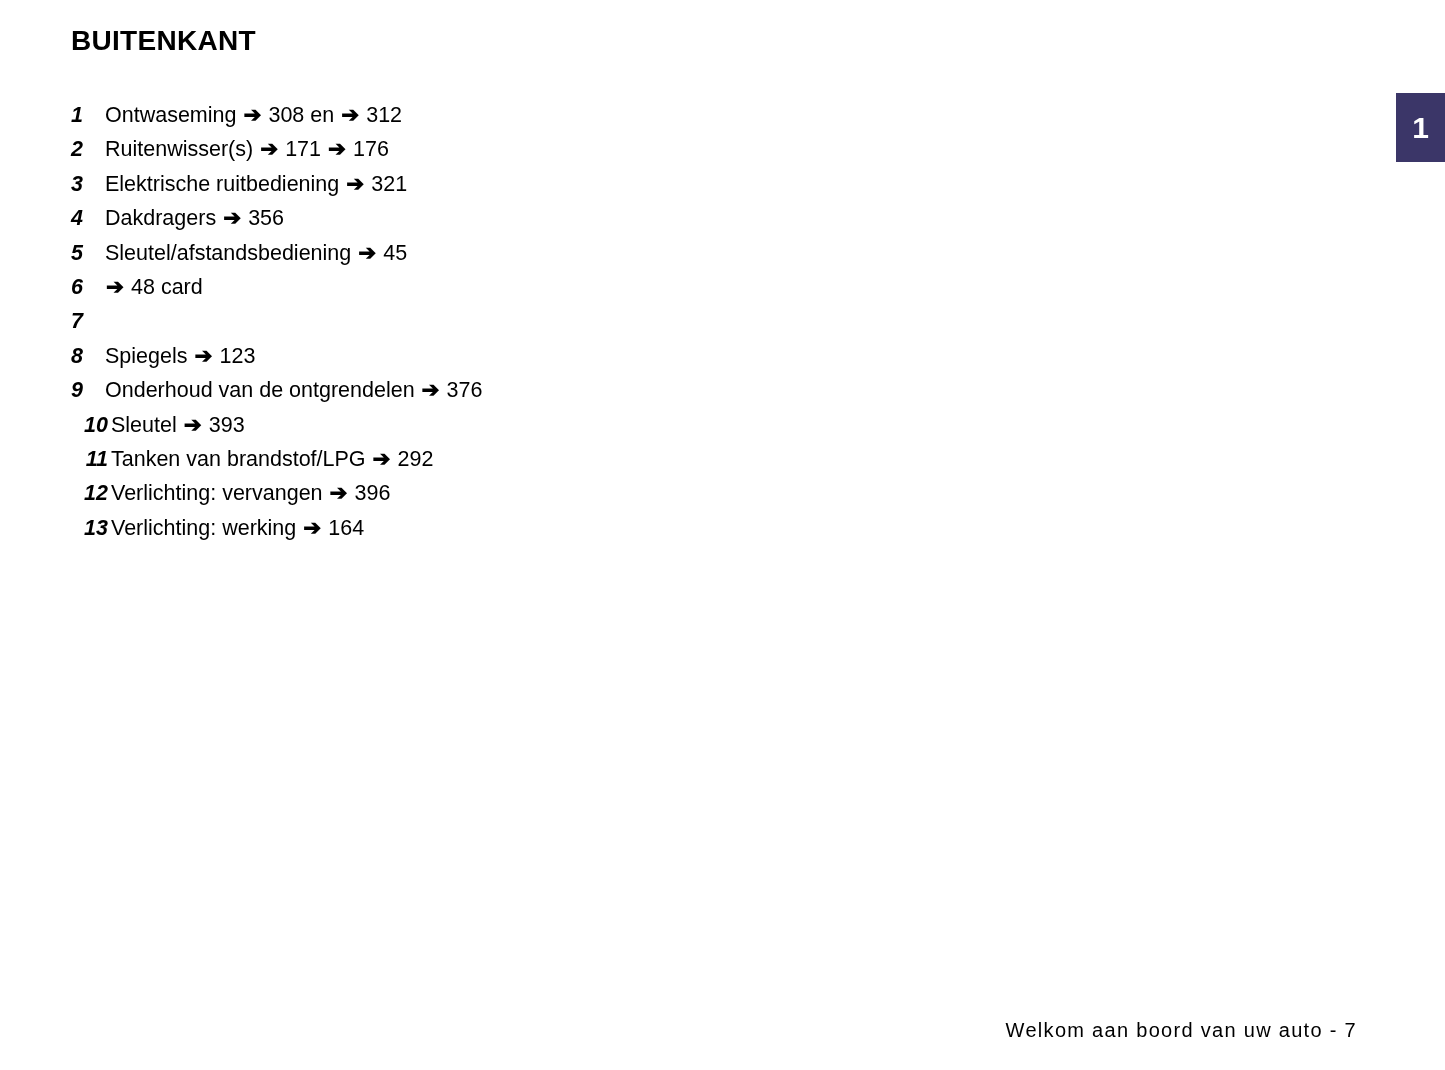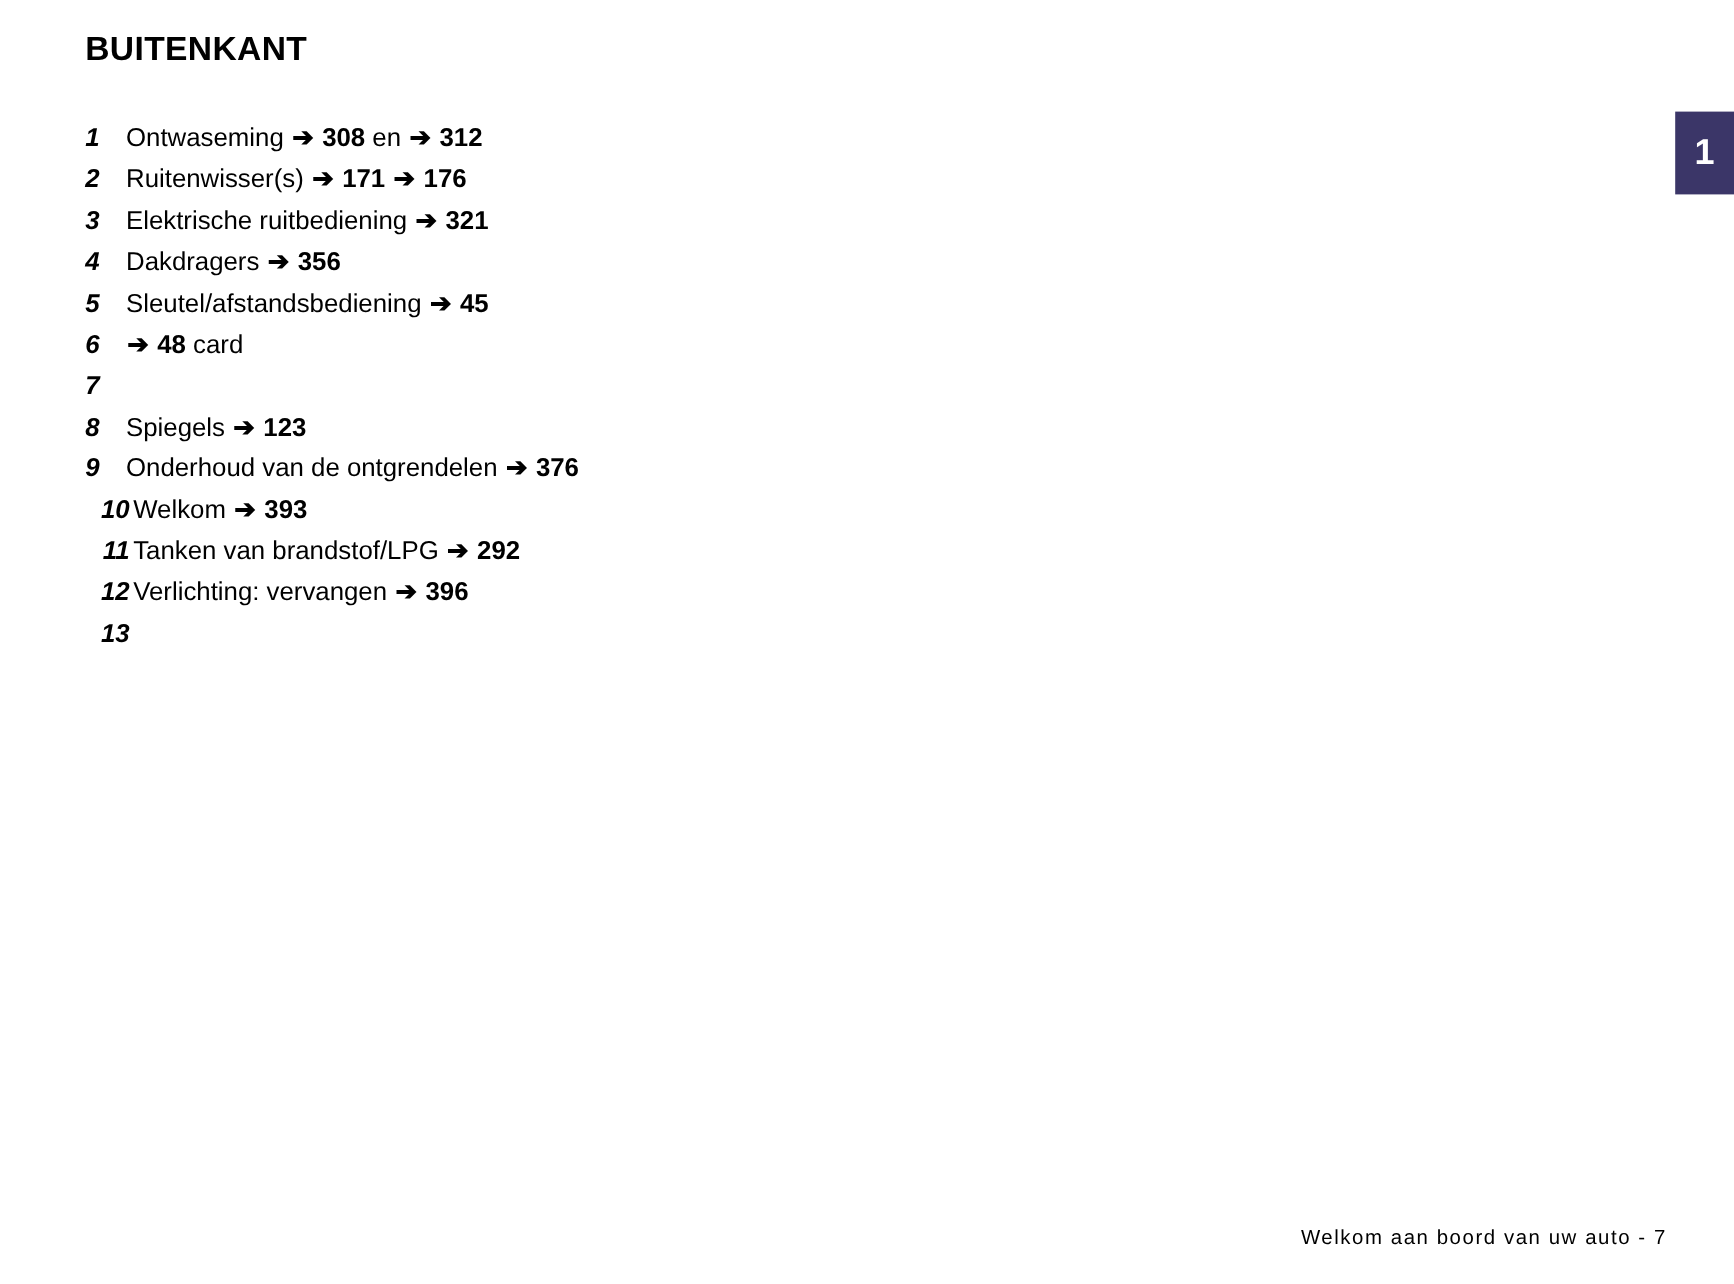--- a/index.html
+++ b/index.html
@@ -67,30 +67,30 @@
     text-align: right;
   }
   .item-text {
     flex: 0 0 auto;
   }
   .arrow {
     font-weight: bold;
     padding: 0 1px;
   }
   .ref {
-    font-weight: bold;
+    font-weight: normal;
   }
   .plain {
     font-weight: normal;
   }
   .footer {
     position: absolute;
-    right: 56px;
+    right: 88px;
     bottom: 28px;
-    font-size: 17px;
+    font-size: 20px;
     letter-spacing: 1.3px;
     color: #000000;
   }
 </style>
 </head>
 <body>
 
 <div class="page">
 
   <div class="chapter-tab">1</div>
@@ -128,30 +128,31 @@
       <div class="item">
         <span class="item-num">8</span>
         <span class="item-text"><span class="plain">Spiegels</span> <span class="arrow">➔</span> <span class="ref">123</span></span>
       </div>
       <div class="item">
         <span class="item-num">9</span>
         <span class="item-text"><span class="plain">Onderhoud van de ontgrendelen</span> <span class="arrow">➔</span> <span class="ref">376</span></span>
       </div>
       <div class="item">
         <span class="item-num wide">10</span>
-        <span class="item-text"><span class="plain">Welkom</span> <span class="arrow">➔</span> <span class="ref">393</span></span>
+        <span class="item-text"><span class="plain">Sleutel</span> <span class="arrow">➔</span> <span class="ref">393</span></span>
       </div>
       <div class="item">
         <span class="item-num wide">11</span>
         <span class="item-text"><span class="plain">Tanken van brandstof/LPG</span> <span class="arrow">➔</span> <span class="ref">292</span></span>
       </div>
       <div class="item">
         <span class="item-num wide">12</span>
         <span class="item-text"><span class="plain">Verlichting: vervangen</span> <span class="arrow">➔</span> <span class="ref">396</span></span>
       </div>
       <div class="item">
         <span class="item-num wide">13</span>
+        <span class="item-text"><span class="plain">Verlichting: werking</span> <span class="arrow">➔</span> <span class="ref">164</span></span>
       </div>
     </div>
 
   <div class="footer">Welkom aan boord van uw auto - 7</div>
 
 </div>
 
 </body></html>

